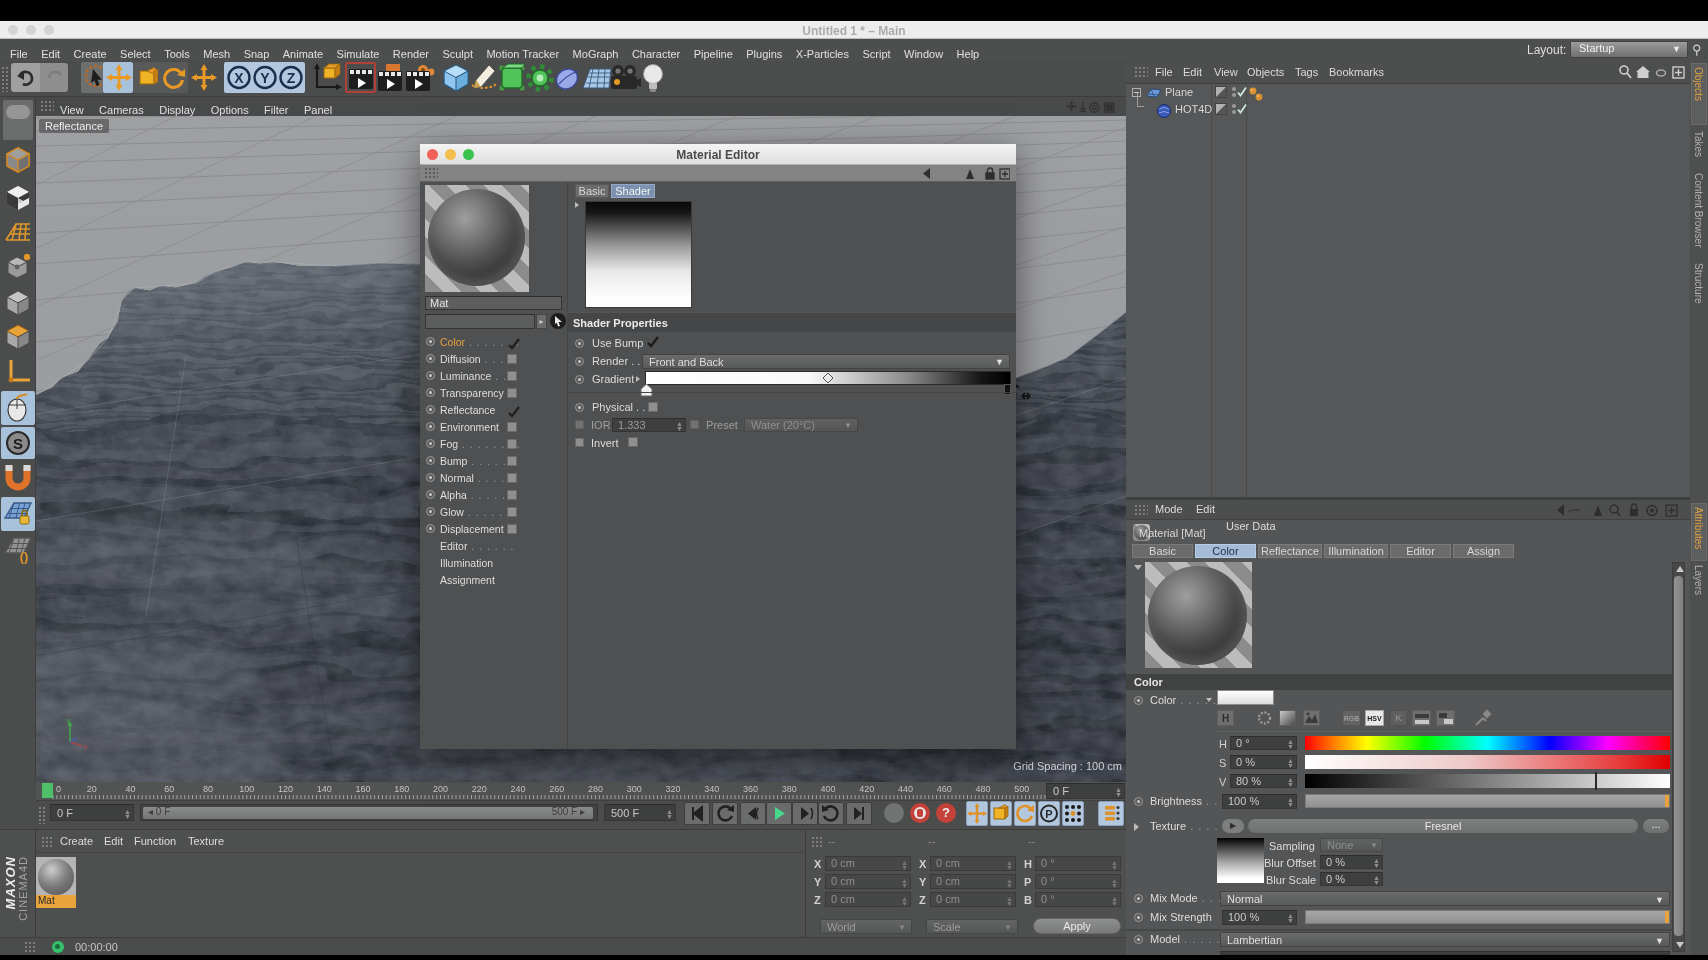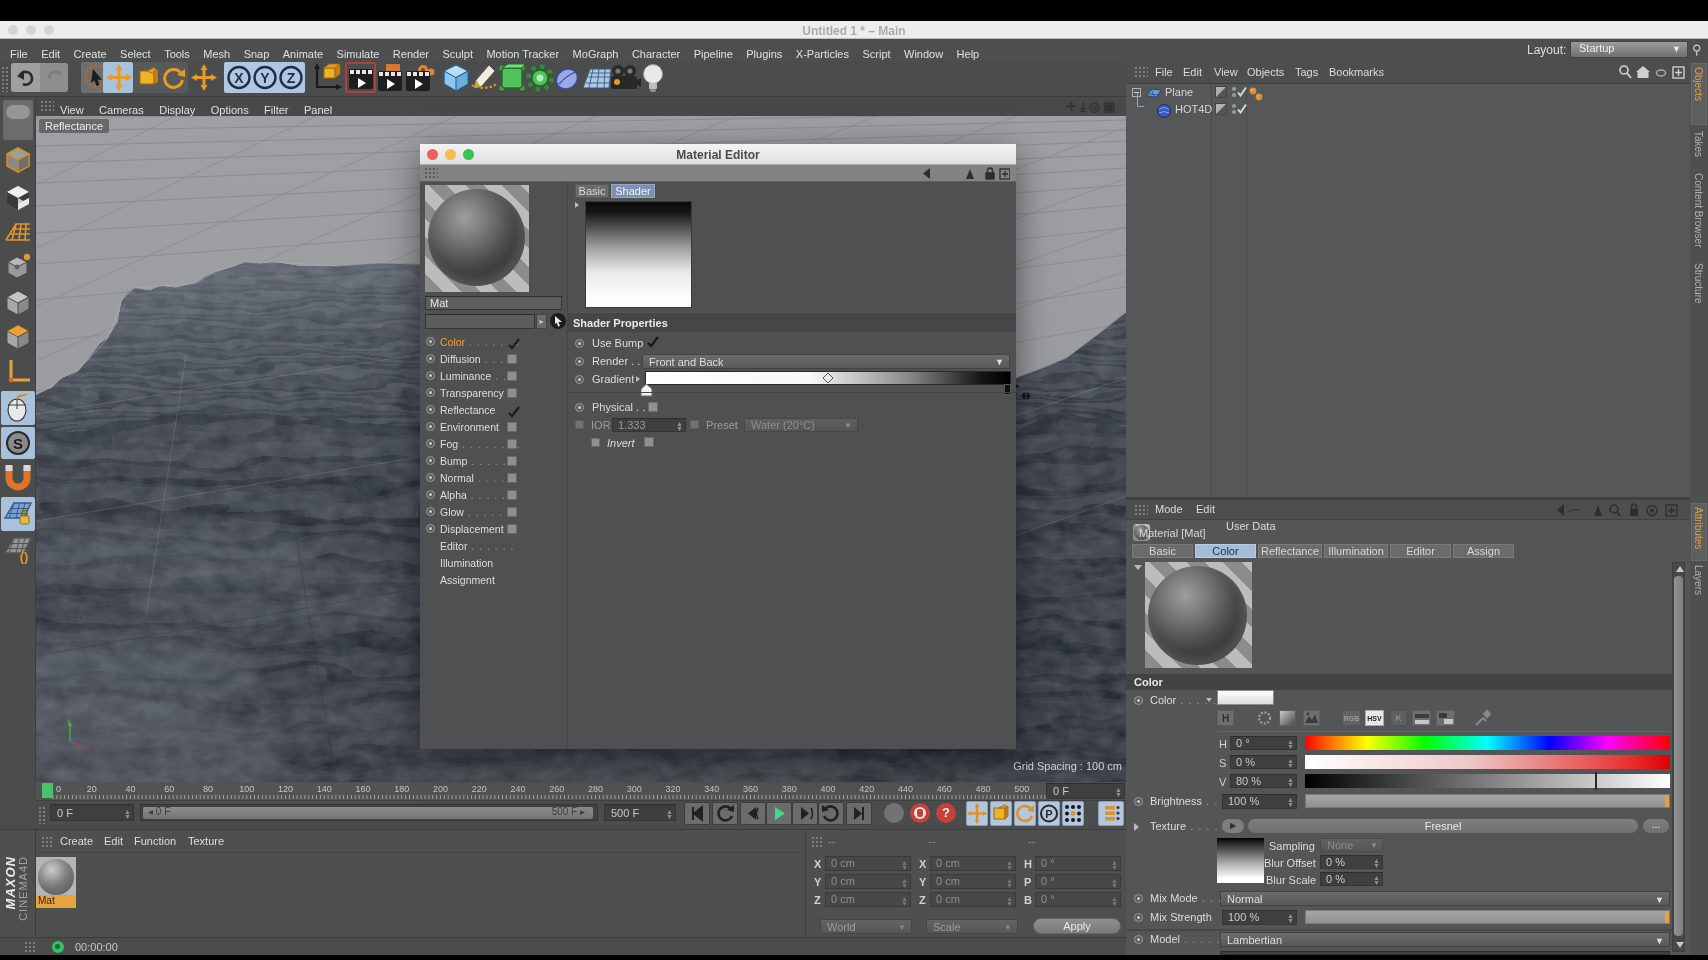--- a/index.html
+++ b/index.html
@@ -1299,20 +1299,20 @@
   </div>
   <div class="abs" style="left:270px;top:275px;opacity:0.55;">
     <span class="chk" style="width:9px;height:9px;"></span>
     <span style="margin-left:4px;">Preset</span>
   </div>
   <div class="abs ddown" style="left:324px;top:274px;width:114px;height:14px;opacity:0.62;">
     <span style="margin-left:6px;color:#b5b5b5;line-height:13px;display:inline-block;">Water (20°C)</span>
     <span class="abs" style="right:5px;top:2px;color:#b5b5b5;font-size:8px;">▼</span>
   </div>
 
-  <div class="abs" style="left:171px;top:293px;font-style:italic;">
+  <div class="abs" style="left:155px;top:293px;">
     <span class="chk" style="width:9px;height:9px;"></span>
     <span style="margin-left:4px;">Invert</span>
     <span class="chk" style="margin-left:6px;"></span>
   </div>
 </div>
 
 </div>
 
 </body></html>

